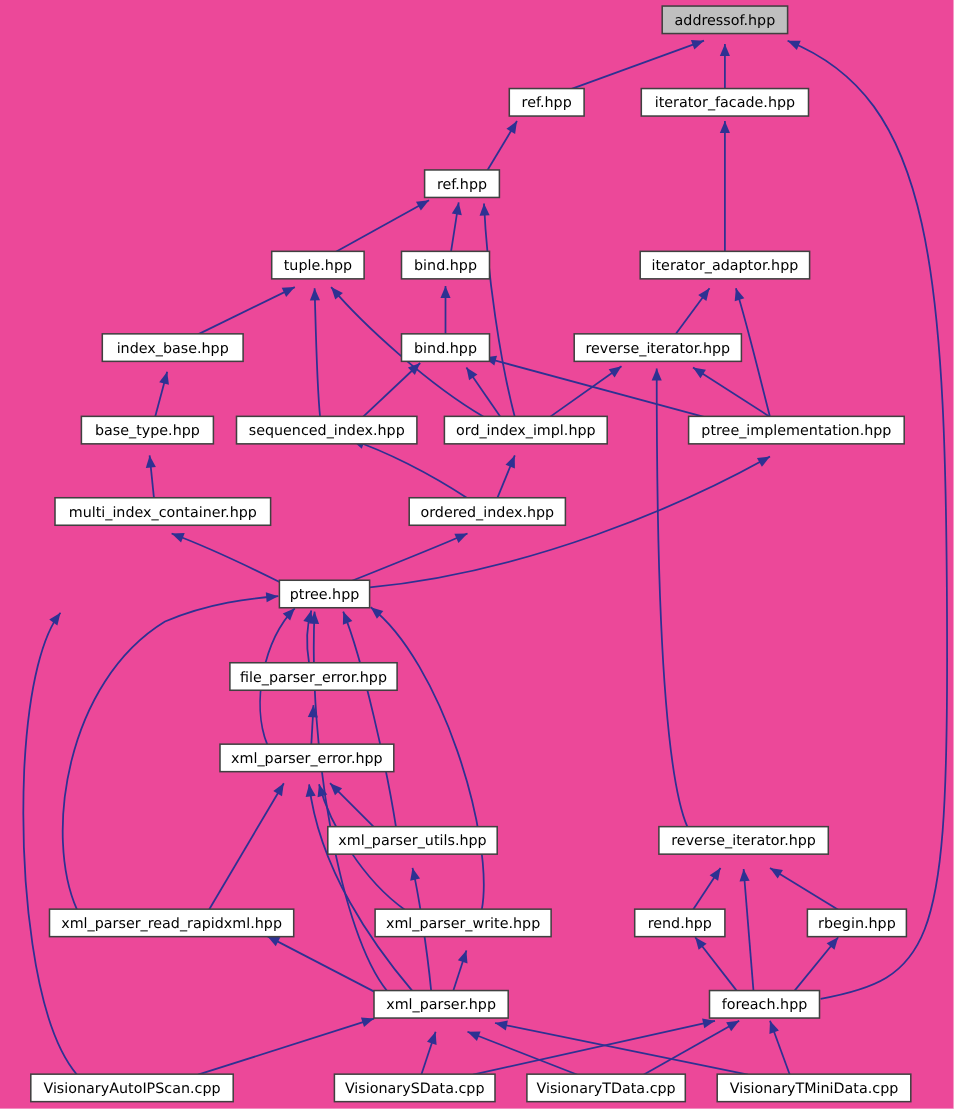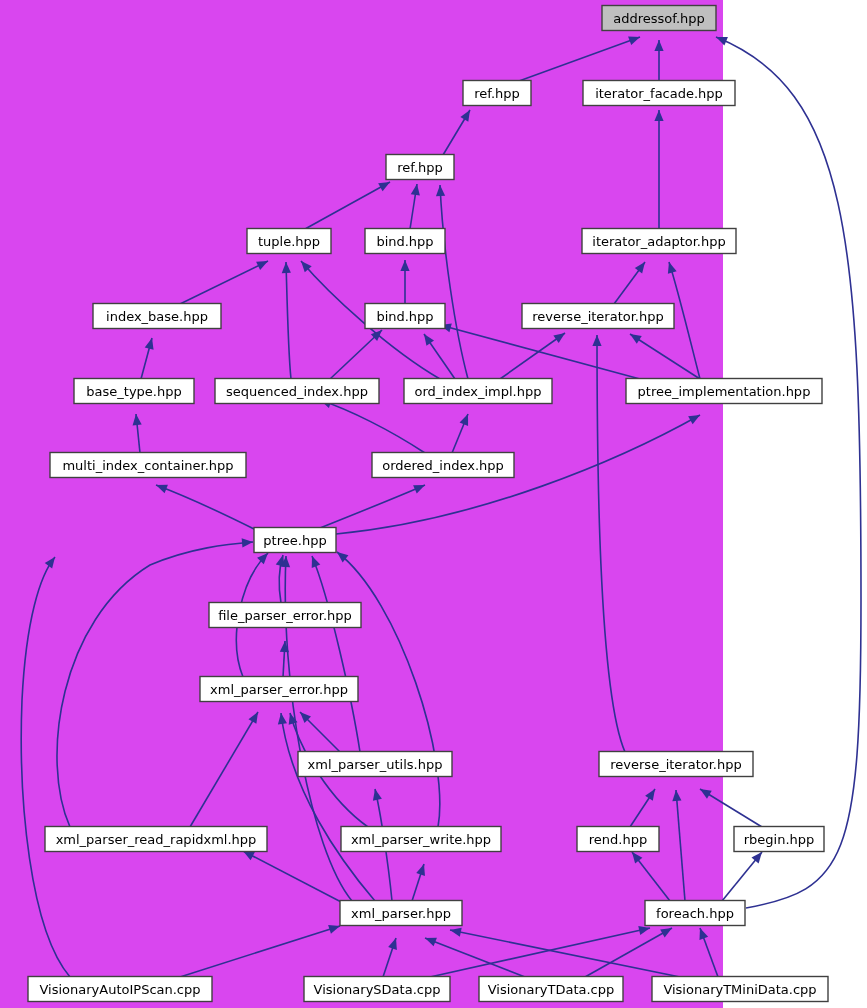--- a/index.html
+++ b/index.html
@@ -9,23 +9,23 @@
     background: #ffffff;
   }
   body {
     width: 867px;
     height: 1008px;
     overflow: hidden;
     font-family: "DejaVu Sans", sans-serif;
   }
   #graph-root {
     position: relative;
-    width: 723px;
+    width: 867px;
     height: 1008px;
-    background: #d946ef;
+    background: #ec4899;
   }
   svg#dep-graph {
     display: block;
     width: 867px;
     height: 1008px;
   }
   .edge-path {
     fill: none;
     stroke: #2E3192;
     stroke-width: 1.6;

